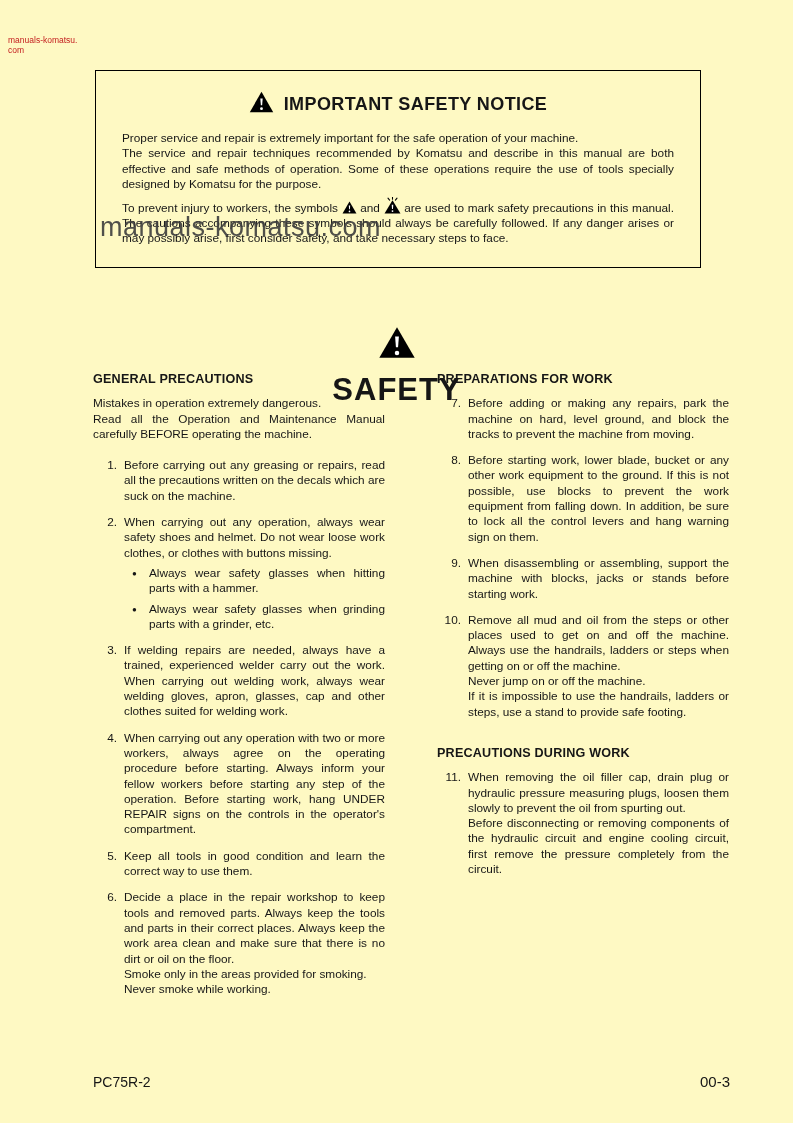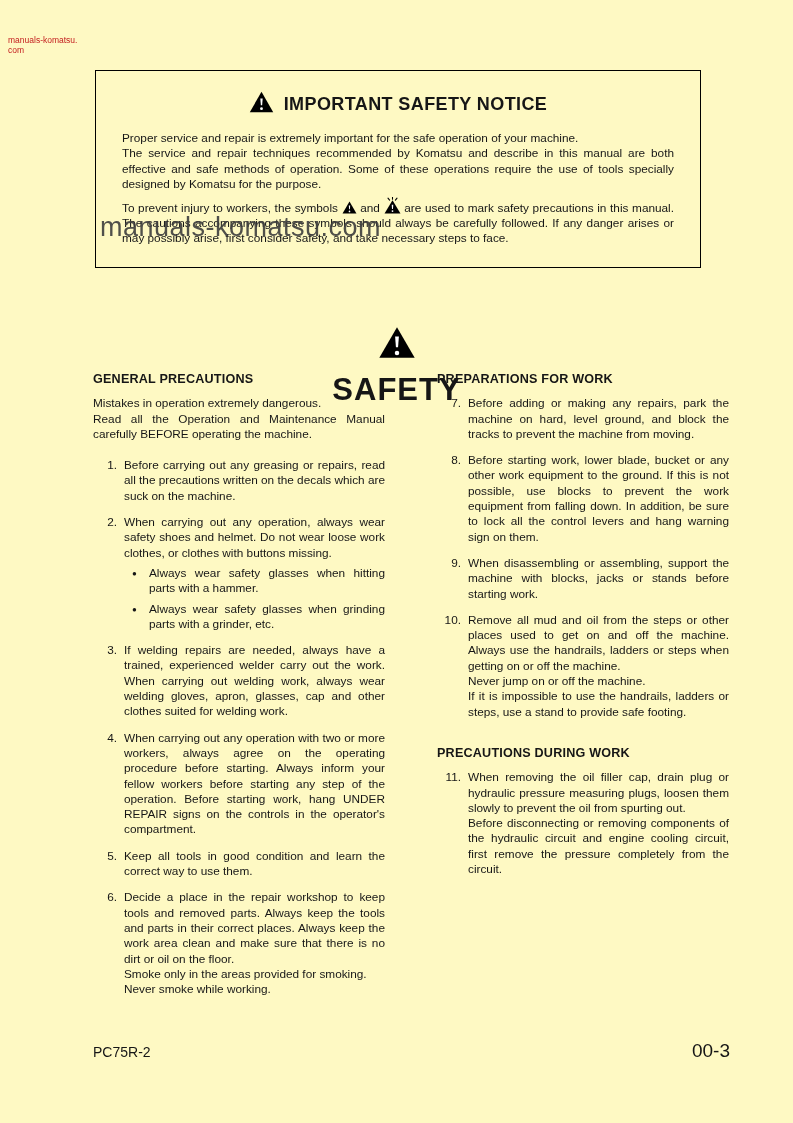--- a/index.html
+++ b/index.html
@@ -30,21 +30,21 @@
   .colhead.head2{margin-top:26px;}
   .intro{margin:0 0 16px 0;text-align:justify;}
   .item{display:flex;margin-bottom:11px;}
   .num{flex:0 0 24px;width:24px;text-align:right;margin-right:7px;}
   .itembody{flex:1;text-align:justify;}
   .bullet{display:flex;margin-top:5px;}
   .bdot{flex:0 0 9px;margin-left:8px;margin-right:8px;font-size:8px;line-height:15.3px;}
 
   .footer{position:absolute;left:93px;top:1040px;width:637px;display:flex;justify-content:space-between;align-items:baseline;}
   .model{font-size:14px;}
-  .pageno{font-size:19px;}
+  .pageno{font-size:15px;margin-top:33px;}
 </style>
 </head>
 <body>
 
 <div class="page">
 
   <div class="corner-wm">manuals-komatsu.com</div>
 
   <div class="notice-box">
     <div class="notice-title-row">

